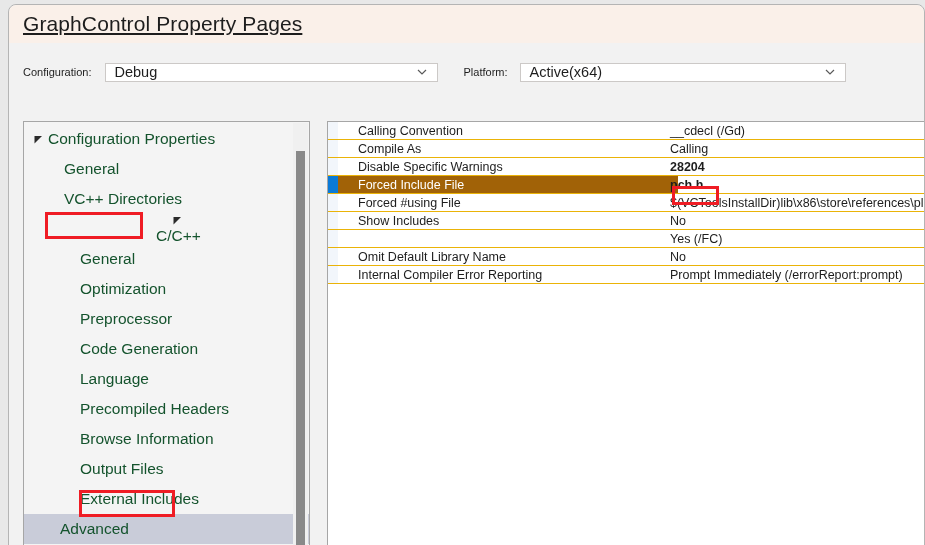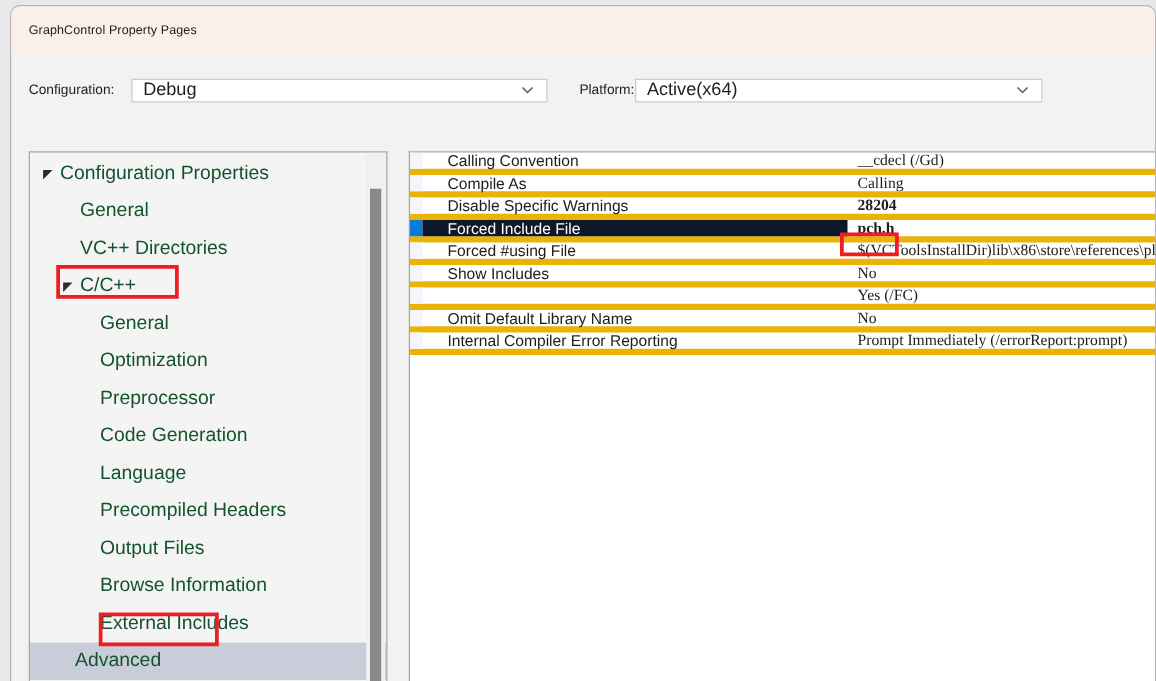--- a/index.html
+++ b/index.html
@@ -35,23 +35,24 @@
     height: 38px;
     background: #faf0e9;
     border-top-left-radius: 7px;
     border-top-right-radius: 7px;
     display: flex;
     align-items: center;
     padding-left: 14px;
     box-sizing: border-box;
   }
   #title-text {
-    font-size: 10px;
+    font-size: 21px;
     color: #1d1d1d;
     letter-spacing: 0.1px;
+    text-decoration: underline;
   }
 
   
   #config-row {
     height: 58px;
     display: flex;
     align-items: center;
     padding-left: 14px;
     box-sizing: border-box;
   }
@@ -82,20 +83,21 @@
     height: 9px;
     margin-top: -5px;
   }
   .combo .chev svg { display: block; }
   #combo-configuration {
     width: 333px;
     margin-left: 13px;
   }
   #combo-platform {
     width: 326px;
+    margin-left: 12px;
   }
   #platform-label { margin-left: 26px; }
 
   
   #content {
     position: absolute;
     left: 0;
     top: 96px;
     right: 0;
     bottom: 0;
@@ -166,21 +168,21 @@
     background: #ffffff;
     border: 1px solid #a6a6a6;
     border-right: none;
     box-sizing: border-box;
     overflow: hidden;
   }
   #grid-rows { position: relative; }
   .grid-row {
     height: 18px;
     position: relative;
-    border-bottom: 5px solid #eab308;
+    border-bottom: 1px solid #eab308;
     box-sizing: border-box;
   }
   .grid-gutter {
     position: absolute;
     left: 0; top: 0; bottom: 0;
     width: 10px;
     background: #f2f6fb;
   }
   .grid-name {
     position: absolute;
@@ -191,36 +193,35 @@
     display: flex;
     align-items: center;
     padding-left: 20px;
     box-sizing: border-box;
     font-size: 12.5px;
     color: #1d1d1d;
     white-space: nowrap;
   }
   .grid-value {
     position: absolute;
-    left: 350px;
+    left: 334px;
     top: 0;
     right: 0;
     height: 100%;
     display: flex;
     align-items: center;
     padding-left: 8px;
     box-sizing: border-box;
     font-size: 12.5px;
     color: #1d1d1d;
     white-space: nowrap;
     overflow: hidden;
-    font-family: Liberation Serif, serif;
   }
   .grid-row.selected .grid-name {
-    background: #0f172a;
+    background: #a16207;
     color: #ffffff;
   }
   .grid-row.selected .grid-gutter { background: #0a7ad7; }
   .grid-value.bold { font-weight: bold; }
 
   
   .annot {
     position: absolute;
     border: 3px solid #ef1c24;
     box-sizing: border-box;
@@ -275,21 +276,21 @@
               </svg>
             </span>
             <span class="tree-label">Configuration Properties</span>
           </div>
           <div class="tree-item" style="padding-left: 40px;">
             <span class="tree-label">General</span>
           </div>
           <div class="tree-item" style="padding-left: 40px;">
             <span class="tree-label">VC++ Directories</span>
           </div>
-          <div class="tree-item" style="padding-left: 24px;">
+          <div class="tree-item" style="padding-left: 24px; flex-direction: column;">
             <span class="tree-arrow">
               <svg viewBox="0 0 13 13" width="13" height="13">
                 <path d="M2.5 3 L10 3 L2.5 10.5 Z" fill="#2b2b2b"></path>
               </svg>
             </span>
             <span class="tree-label">C/C++</span>
           </div>
           <div class="tree-item" style="padding-left: 56px;">
             <span class="tree-label">General</span>
           </div>
@@ -302,24 +303,24 @@
           <div class="tree-item" style="padding-left: 56px;">
             <span class="tree-label">Code Generation</span>
           </div>
           <div class="tree-item" style="padding-left: 56px;">
             <span class="tree-label">Language</span>
           </div>
           <div class="tree-item" style="padding-left: 56px;">
             <span class="tree-label">Precompiled Headers</span>
           </div>
           <div class="tree-item" style="padding-left: 56px;">
+            <span class="tree-label">Browse Information</span>
+          </div>
+          <div class="tree-item" style="padding-left: 56px;">
             <span class="tree-label">Output Files</span>
-          </div>
-          <div class="tree-item" style="padding-left: 56px;">
-            <span class="tree-label">Browse Information</span>
           </div>
           <div class="tree-item" style="padding-left: 56px;">
             <span class="tree-label">External Includes</span>
           </div>
           <div class="tree-item selected" style="padding-left: 36px;">
             <span class="tree-label">Advanced</span>
           </div>
           <div class="tree-item" style="padding-left: 56px;"></div>
         </div>
       <div id="tree-scrollbar">

